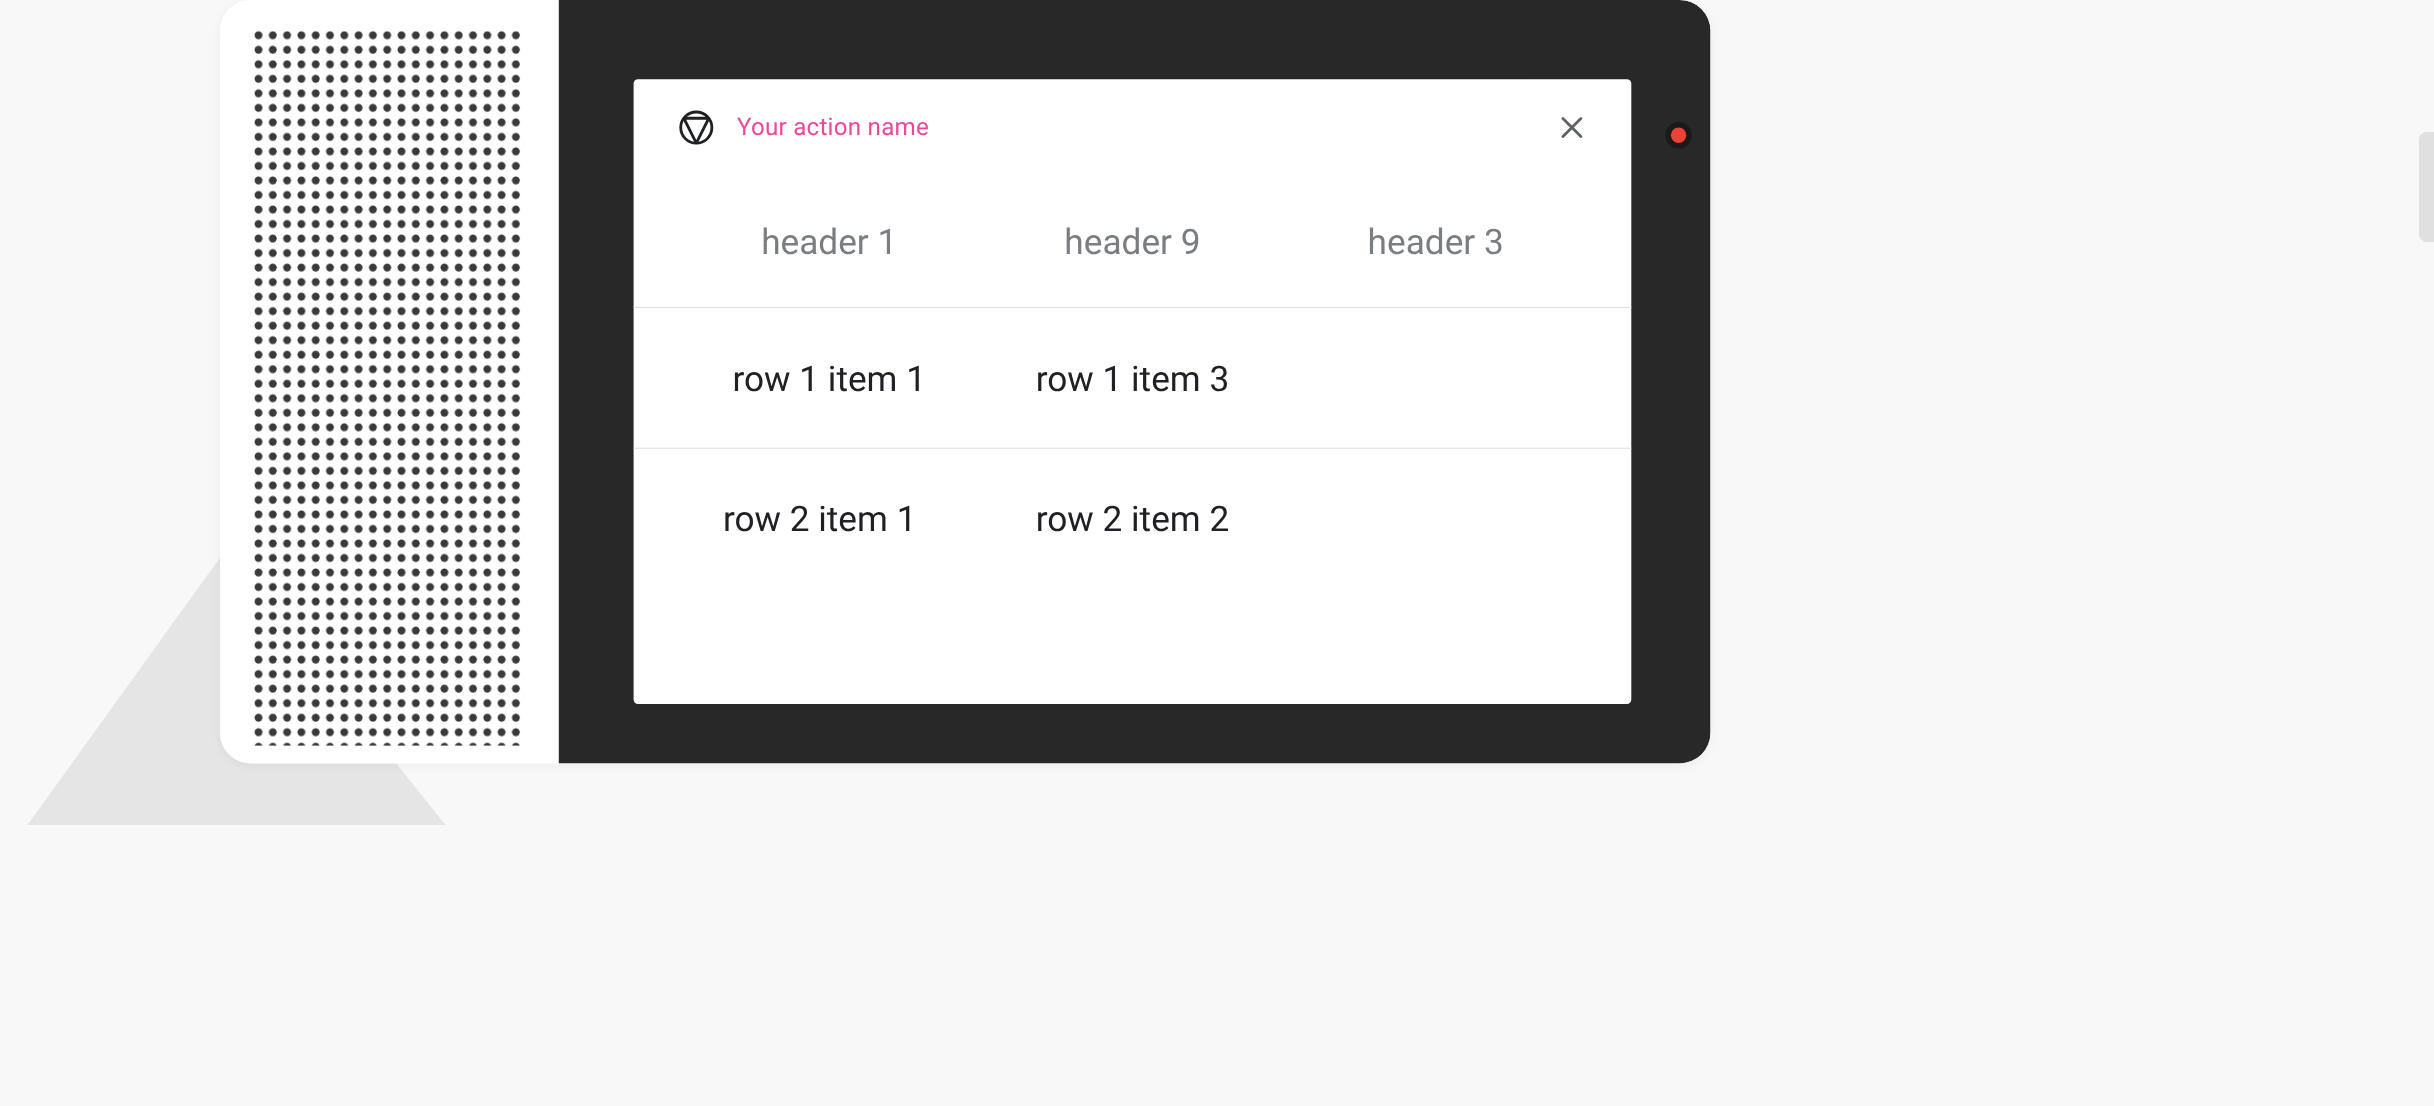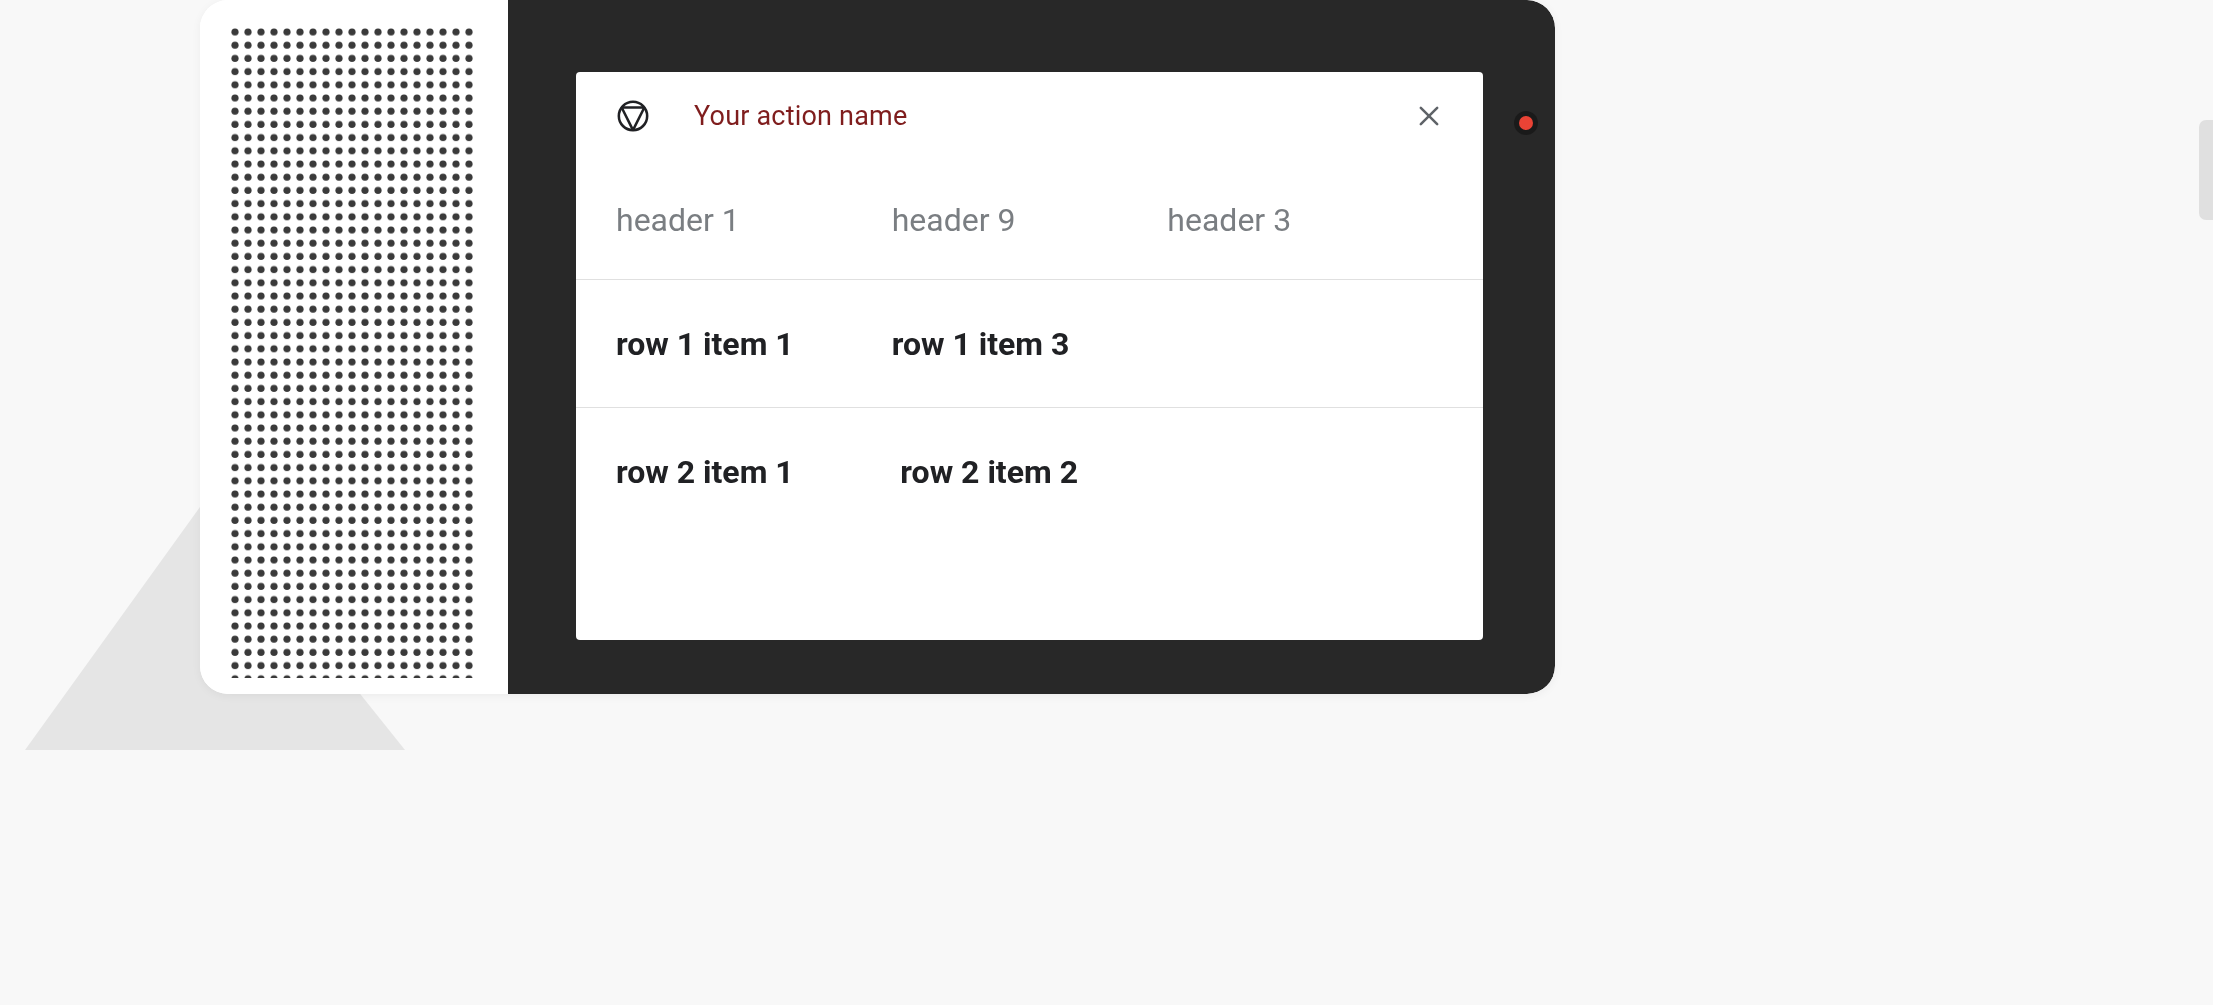--- a/index.html
+++ b/index.html
@@ -90,50 +90,51 @@
 
     .card-header {
       height: 88px;
       display: flex;
       align-items: center;
       padding: 0 40px;
       gap: 20px;
     }
 
     .card-logo { width: 34px; height: 34px; display:flex; align-items:center; justify-content:center; }
-    .card-title { font-size: 27px; color: #7f1d1d; letter-spacing: 0.2px; margin-left: 24px; }
+    .card-title { font-size: 22px; color: #ec4899; letter-spacing: 0.2px; }
     .card-spacer { flex: 1; }
     .card-close { width: 28px; height: 28px; cursor: pointer; color: #5f6368; }
     .card-close svg { width: 100%; height: 100%; }
 
     .card-table {
       flex: 1;
       display: flex;
       flex-direction: column;
     }
     .t-row {
       display: grid;
       grid-template-columns: 1fr 1fr 1fr;
       padding: 0 40px;
       border-bottom: 1px solid #e0e0e0;
       align-items: center;
+      text-align: center;
     }
     .t-row.header { height: 120px; }
     .t-row.body   { height: 128px; }
     .t-row:last-child { border-bottom: none; gap: 26px; }
 
     .t-head {
       font-size: 32px;
       color: #7a7e82;
       font-weight: 400;
     }
     .t-cell {
       font-size: 32px;
       color: #202124;
-      font-weight: 700;
+      font-weight: 400;
     }
 
     
     .scroll-hint {
       position: absolute;
       right: 0;
       top: 120px;
       width: 14px;
       height: 100px;
       background: #d0d0d0;

